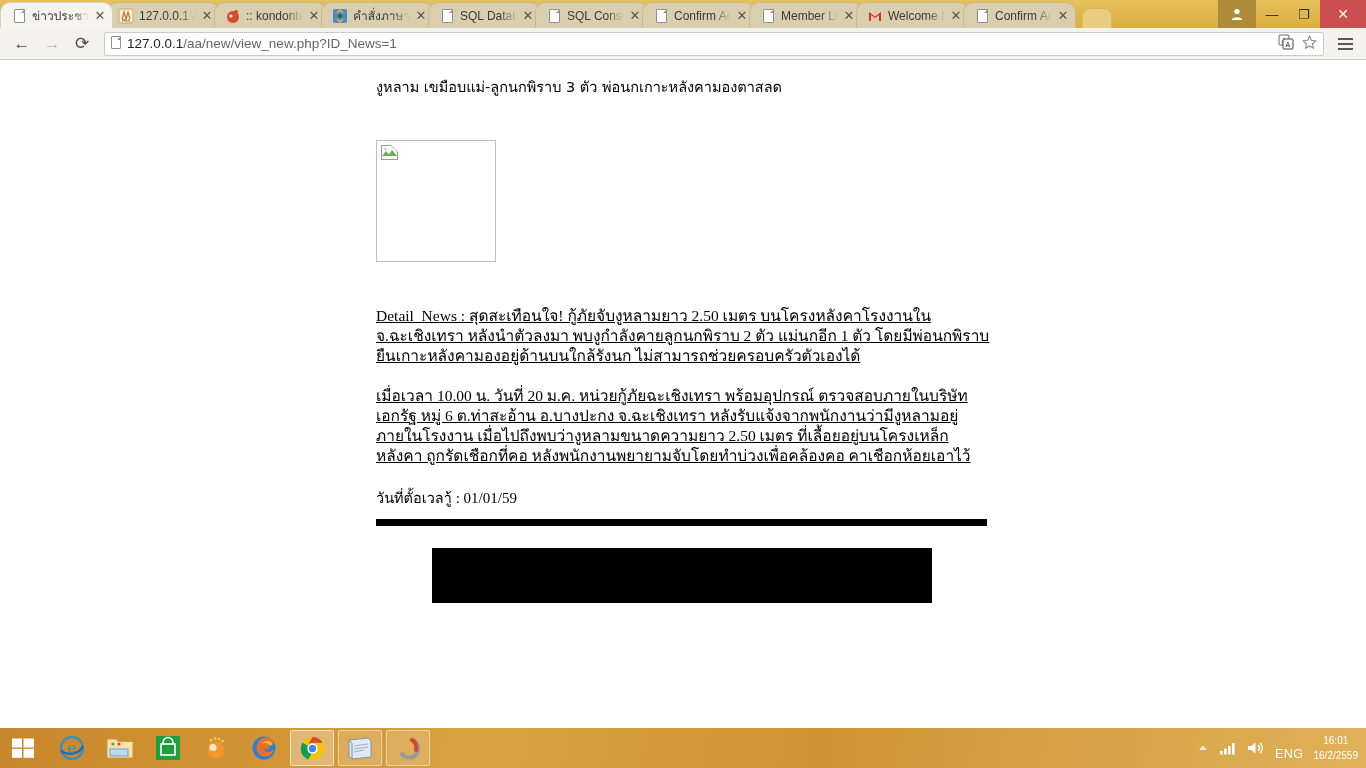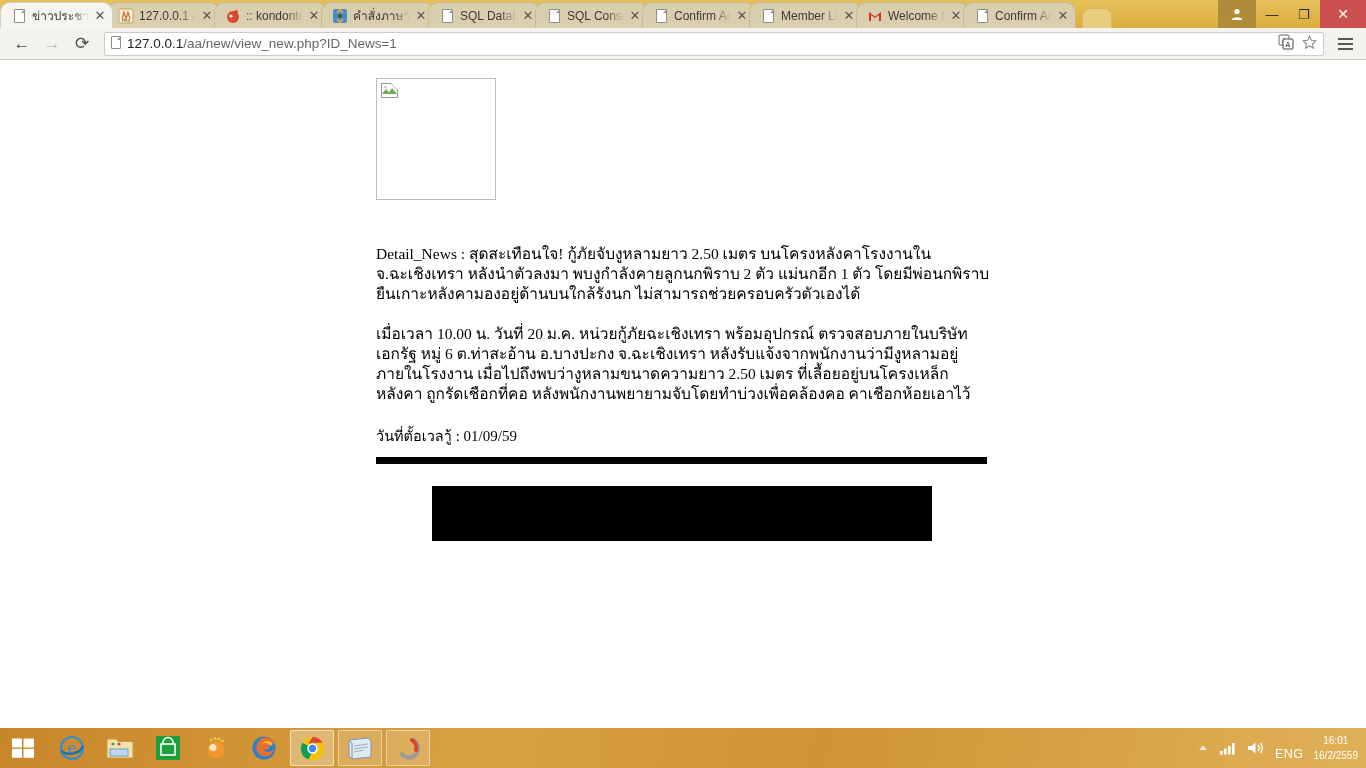--- a/index.html
+++ b/index.html
@@ -188,20 +188,21 @@
   .broken-img-icon {
     position: absolute;
     top: 4px; left: 4px;
     width: 17px; height: 15px;
   }
   .detail-block {
     font-size: 15.5px;
     line-height: 20px;
     width: 615px;
     margin-bottom: 20px;
+    text-decoration: underline;
   }
   .detail-block p { margin: 0 0 20px 0; }
   .detail-block .label { font-family: "Liberation Serif", serif; }
   .video-block {
     font-size: 15px;
     line-height: 20px;
     width: 640px;
     margin-top: 42px;
     margin-bottom: 46px;
     word-break: break-all;
@@ -410,40 +411,41 @@
 
     <div id="menu-btn">
         <i></i>
         <i></i>
         <i></i>
       </div>
   </div>
 
   <div id="page">
 
+    <div class="headline">งูหลาม เขมือบแม่-ลูกนกพิราบ 3 ตัว พ่อนกเกาะหลังคามองตาสลด</div>
 
     <div class="news-image">
       <span class="broken-img-icon">
         <svg width="17" height="15" viewBox="0 0 17 15">
           <rect x="0.5" y="0.5" width="16" height="14" fill="#ffffff" stroke="#9a9a9a"></rect>
           <path d="M1 11 L5 6 L8 9.5 L11 5 L16 11 Z" fill="#6cae4a"></path>
           <circle cx="4.5" cy="4" r="1.6" fill="#bcd8ee"></circle>
           <path d="M10 0 L17 7 L17 0 Z" fill="#ffffff"></path>
           <path d="M10.5 1 L16 6.5" stroke="#9a9a9a" stroke-width="0.8" fill="none"></path>
         </svg>
       </span>
     </div>
 
     <div class="detail-block">
       <p><span class="label">Detail_News :</span><span> สุดสะเทือนใจ! กู้ภัยจับงูหลามยาว 2.50 เมตร บนโครงหลังคาโรงงานใน จ.ฉะเชิงเทรา หลังนำตัวลงมา พบงูกำลังคายลูกนกพิราบ 2 ตัว แม่นกอีก 1 ตัว โดยมีพ่อนกพิราบ ยืนเกาะหลังคามองอยู่ด้านบนใกล้รังนก ไม่สามารถช่วยครอบครัวตัวเองได้</span></p>
       <p>เมื่อเวลา 10.00 น. วันที่ 20 ม.ค. หน่วยกู้ภัยฉะเชิงเทรา พร้อมอุปกรณ์ ตรวจสอบภายในบริษัทเอกรัฐ หมู่ 6 ต.ท่าสะอ้าน อ.บางปะกง จ.ฉะเชิงเทรา หลังรับแจ้งจากพนักงานว่ามีงูหลามอยู่ภายในโรงงาน เมื่อไปถึงพบว่างูหลามขนาดความยาว 2.50 เมตร ที่เลื้อยอยู่บนโครงเหล็กหลังคา ถูกรัดเชือกที่คอ หลังพนักงานพยายามจับโดยทำบ่วงเพื่อคล้องคอ คาเชือกห้อยเอาไว้</p>
     </div>
 
 
-    <div class="date-line"><span>วันที่ตั้อเวลาู้</span><span class="date-val"> : </span><span class="date-val">01/09/59</span></div>
+    <div class="date-line"><span>วันที่ตั้อเวลาู้</span><span class="date-val"> : </span><span class="date-val">01/01/59</span></div>
 
     <div class="hrule"></div>
 
     <div class="video-placeholder"></div>
   </div>
 </div>
 
 <div id="taskbar">
 
   <div id="start-btn">

